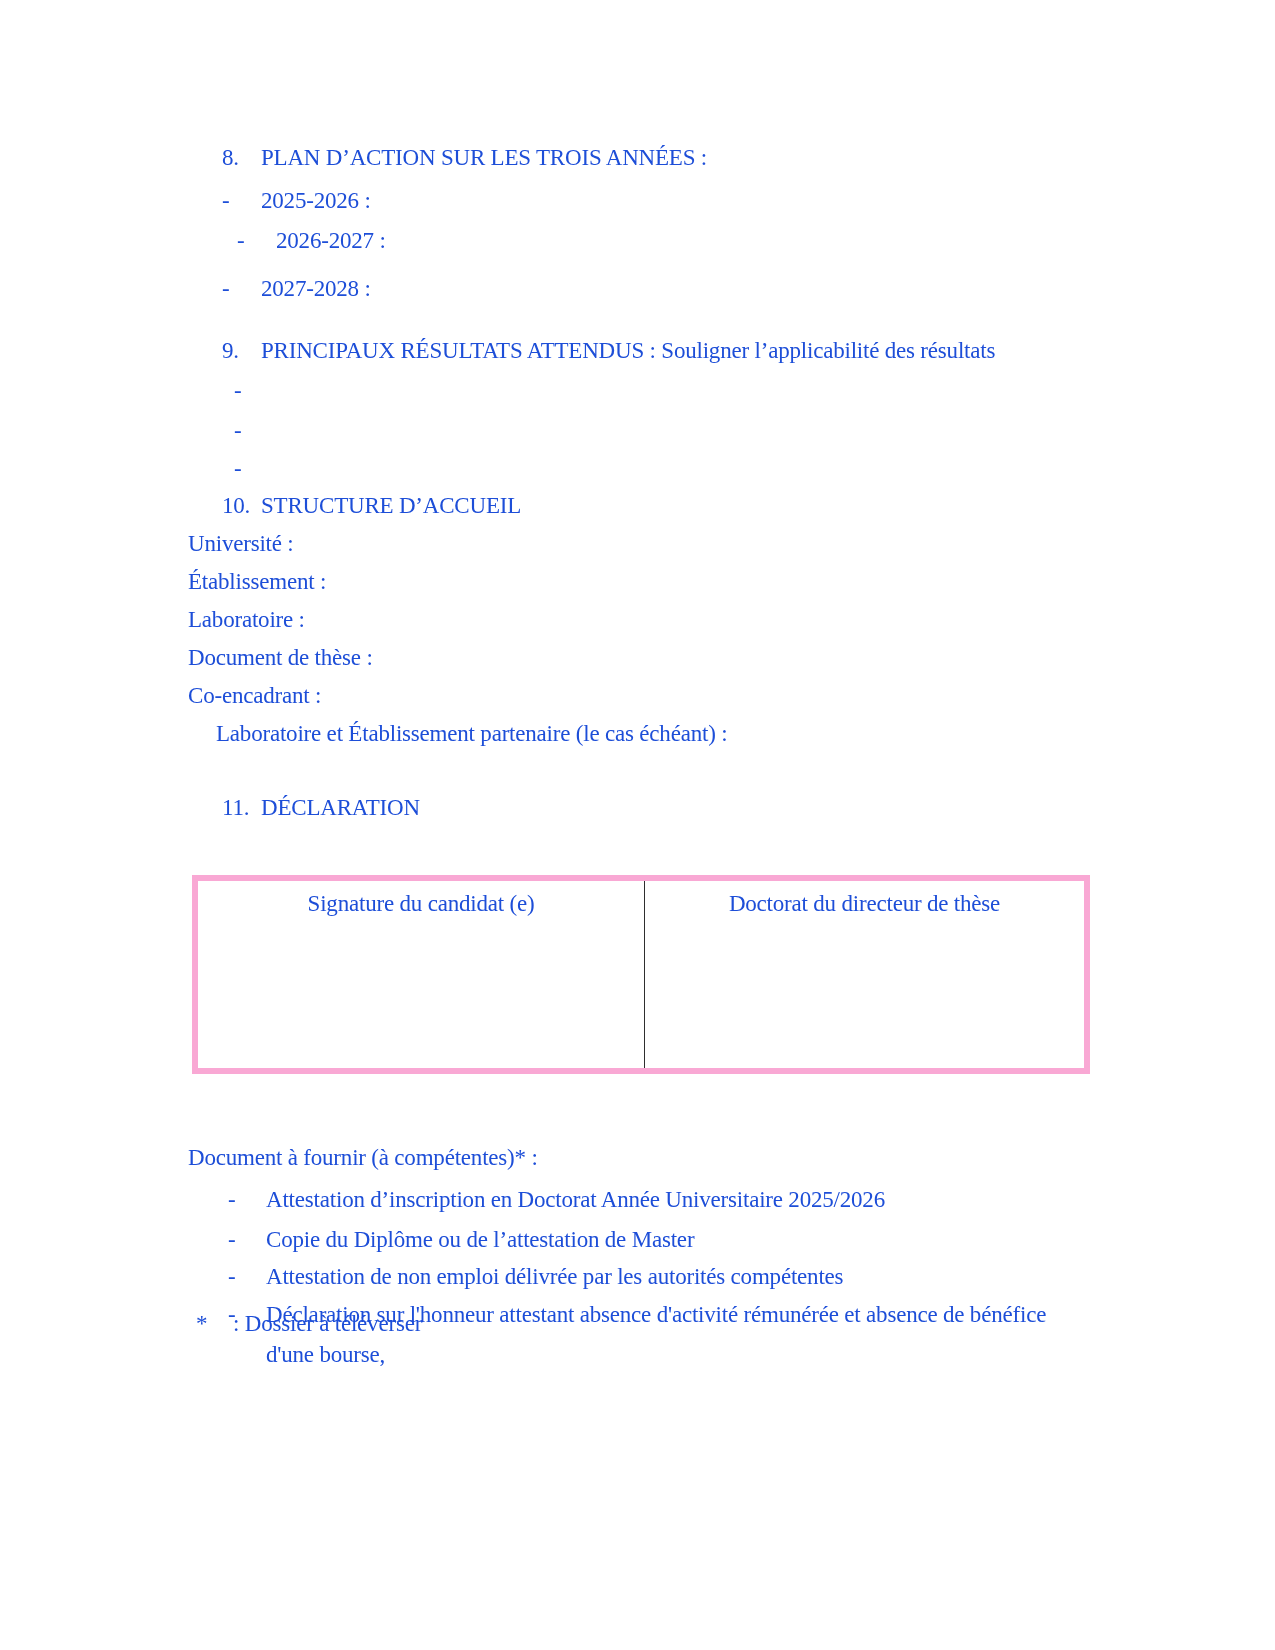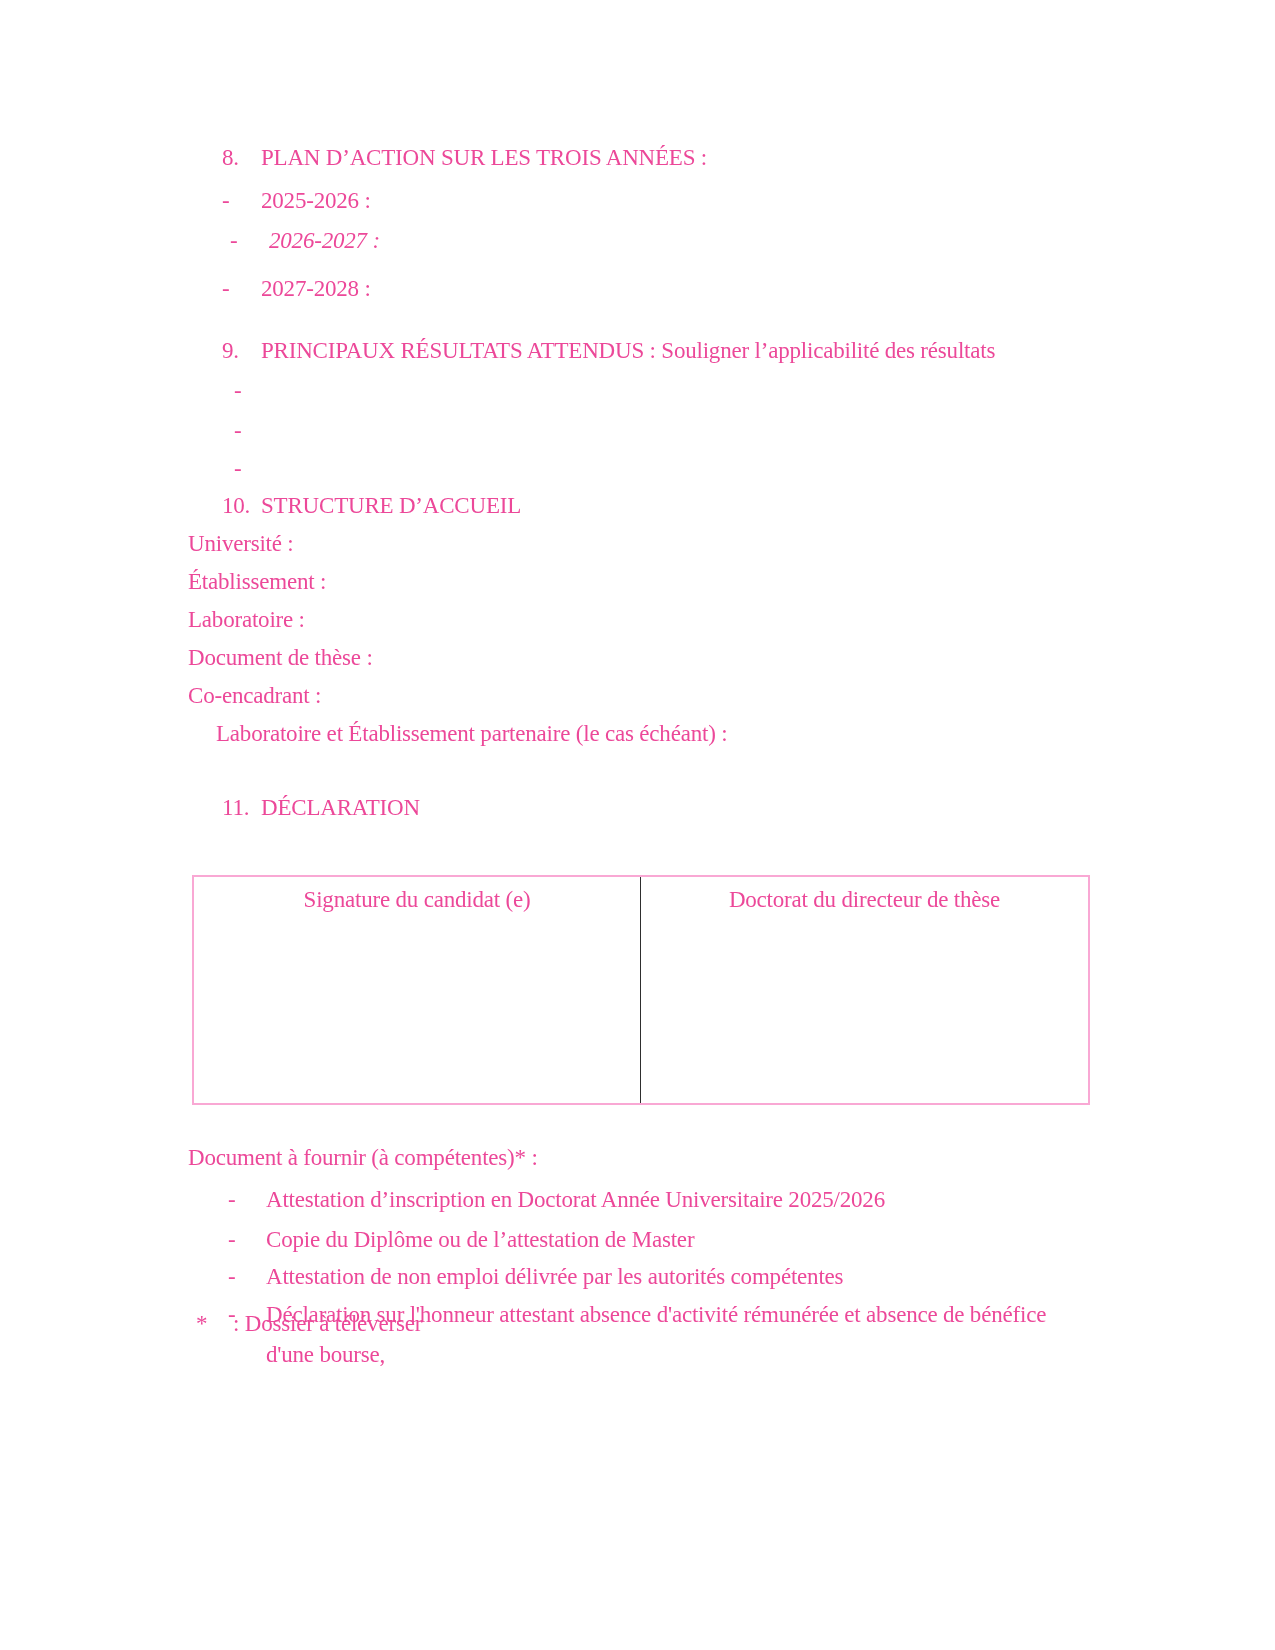--- a/index.html
+++ b/index.html
@@ -7,42 +7,42 @@
     padding: 0;
     background: #ffffff;
   }
   .page {
     position: relative;
     width: 1275px;
     height: 1650px;
     background: #ffffff;
     font-family: "Liberation Serif", "DejaVu Serif", serif;
     font-size: 23px;
-    color: #ec4899;
+    color: #1d4ed8;
     letter-spacing: -0.2px;
     overflow: hidden;
   }
   .line {
     position: absolute;
     line-height: 31px;
     white-space: nowrap;
   }
   .num {
     display: inline-block;
     width: 39px;
   }
   .field-line { left: 188px; }
   .lone-dash { left: 234px; }
   .sig-table {
     position: absolute;
     left: 192px;
     top: 875px;
     width: 898px;
-    height: 230px;
-    border: 2px solid #f9a8d4;
+    height: 199px;
+    border: 6px solid #f9a8d4;
     box-sizing: border-box;
     display: flex;
   }
   .sig-cell {
     box-sizing: border-box;
     padding-top: 10px;
     text-align: center;
   }
   .sig-cell.left {
     width: 447px;
@@ -80,21 +80,21 @@
 <body>
 
 <div class="page">
 
   <div class="line" style="left:222px; top:142px;">
     <span class="num">8.</span><span>PLAN D’ACTION SUR LES TROIS ANNÉES :</span>
   </div>
   <div class="line" style="left:222px; top:185px;">
     <span class="num">-</span><span>2025-2026 :</span>
   </div>
-  <div class="line" style="left:230px; top:225px;font-style:italic;">
+  <div class="line" style="left:237px; top:225px;">
     <span class="num">-</span><span>2026-2027 :</span>
   </div>
   <div class="line" style="left:222px; top:273px;">
     <span class="num">-</span><span>2027-2028 :</span>
   </div>
 
   <div class="line" style="left:222px; top:335px;">
     <span class="num">9.</span><span>PRINCIPAUX RÉSULTATS ATTENDUS : Souligner l’applicabilité des résultats</span>
   </div>
   <div class="line lone-dash" style="top:375px;">-</div>

